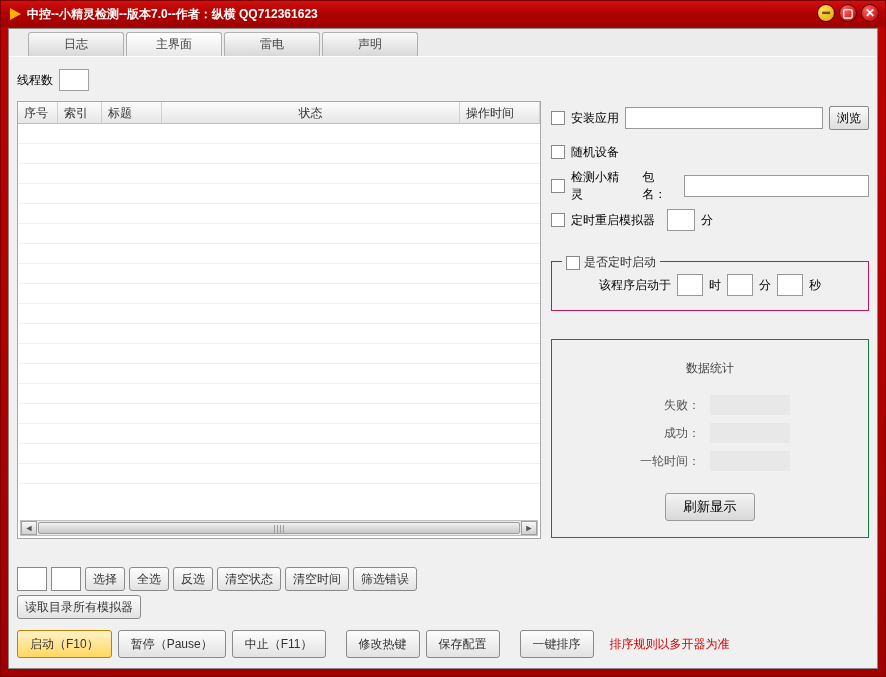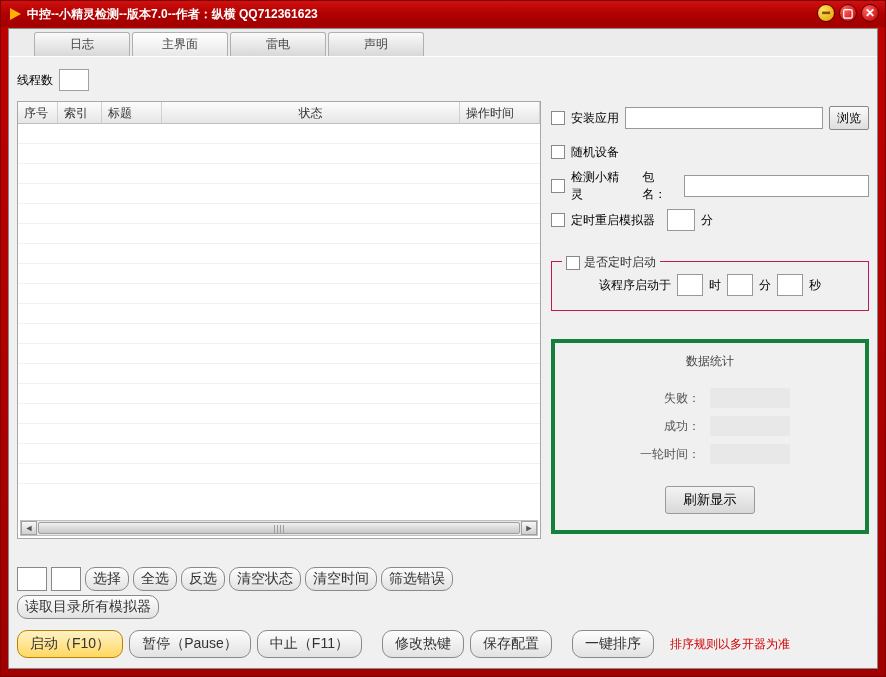--- a/index.html
+++ b/index.html
@@ -52,21 +52,21 @@
   left: 7px; right: 7px; top: 27px; bottom: 7px;
   background: #f0f0f0;
   border: 1px solid #888;
 }
 
 .tabs {
   height: 28px;
   background: #ececec;
   display: flex;
   align-items: flex-end;
-  padding-left: 25px;
+  padding-left: 19px;
   border-bottom: 1px solid #fff;
 }
 .tab {
   width: 96px; height: 24px;
   background: linear-gradient(to bottom, #fafafa, #d8d8d8);
   border: 1px solid #b0b0b0;
   border-bottom: none;
   display: flex; align-items: center; justify-content: center;
   color: #444; cursor: pointer;
   margin-right: 2px;
@@ -151,22 +151,22 @@
 
 .left-buttons {
   display: flex; gap: 4px; margin-top: 28px; flex-wrap: wrap;
 }
 .small-input {
   width: 30px; height: 24px; border: 1px solid #888; background:#fff;
 }
 .btn {
   height: 24px; padding: 0 7px;
   background: linear-gradient(to bottom,#fdfdfd,#e2e2e2);
-  border: 1px solid #8a8a8a; border-radius: 10px;
-  color: #333; cursor: pointer; font-size: 14px;
+  border: 1px solid #8a8a8a; border-radius: 3px;
+  color: #333; cursor: pointer; font-size: 12px;
   display: inline-flex; align-items: center; justify-content: center;
 }
 
 .opt-row {
   display: flex; align-items: center; gap: 6px; height: 26px;
 }
 .chk {
   width: 14px; height: 14px; border: 1px solid #888; background: #fff;
   display: inline-block;
 }
@@ -186,21 +186,21 @@
 }
 .fieldset .legend {
   position: absolute; top: -8px; left: 10px; background: #f0f0f0;
   padding: 0 4px; font-size: 12px; color: #333;
   display: flex; align-items: center; gap: 4px;
 }
 .time-row { display:flex; align-items:center; gap:6px; justify-content:center;}
 .time-row input { width: 26px; height: 22px; border:1px solid #999; text-align:center;}
 
 .stats-box {
-  border: 4px solid #15803d; padding: 10px 10px 16px 10px; margin-top: 20px;
+  border: 1px solid #15803d; padding: 20px 10px 16px 10px; margin-top: 20px;
 }
 .stats-title { text-align:center; color:#444; margin-bottom: 14px;}
 .stats-row { display:flex; align-items:center; justify-content:center; gap:10px; height: 28px;}
 .stats-row .lab { width: 70px; text-align:right; color:#555;}
 .stats-row .val { width: 80px; height: 20px; background:#e8e8e8;}
 .refresh-btn {
   display:block; margin: 18px auto 0 auto; width: 90px; height: 28px;
   background: linear-gradient(to bottom,#f4f4f4,#d8d8d8);
   border: 1px solid #9a9a9a; border-radius:3px; cursor:pointer;
 }

